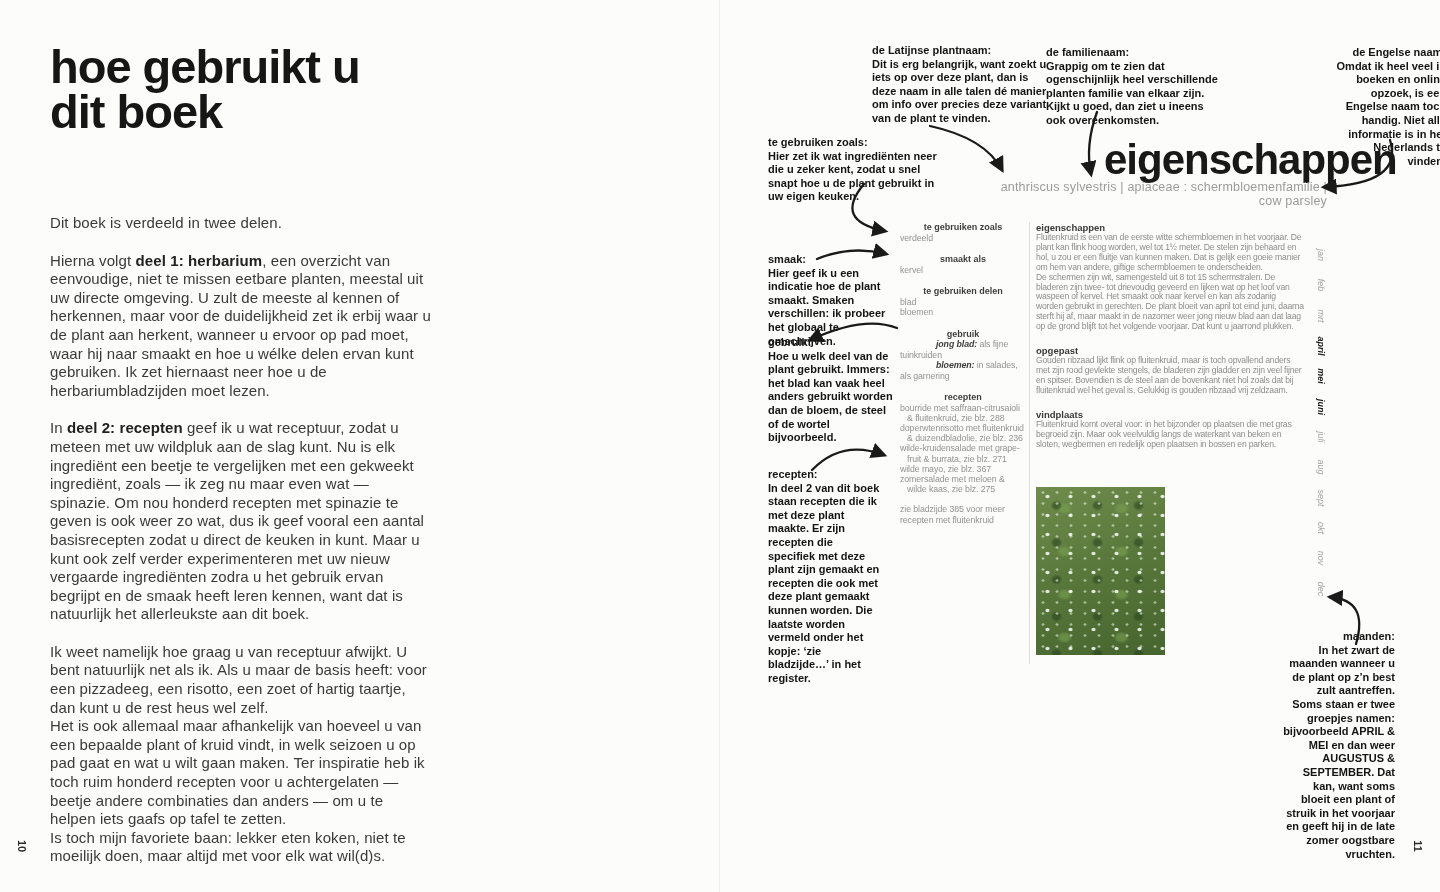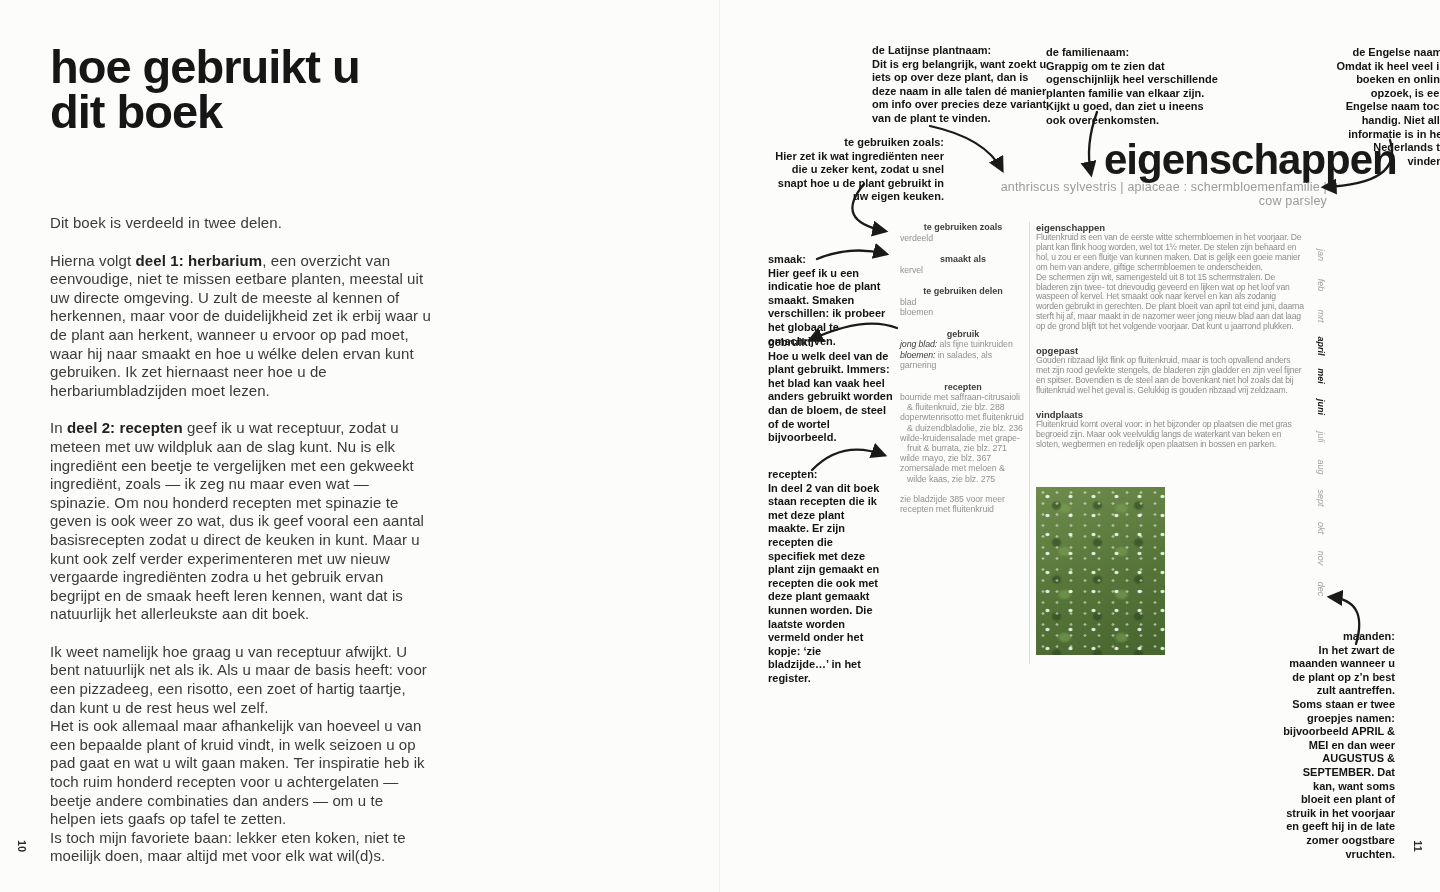--- a/index.html
+++ b/index.html
@@ -26,21 +26,21 @@
   .left-body p { margin:8px 0 19px 0; }
   .left-body p.pp { white-space:pre-line; }
   .left-body strong { font-weight:700; color:#222; }
 
   
   .note { position:absolute; font-size:11px; line-height:13.6px; font-weight:700; color:#141414; }
   .note .nb { white-space:pre-line; }
   .note-latin   { left:872px;  top:44px;  width:182px; }
   .note-family  { left:1046px; top:46px;  width:178px; }
   .note-english { left:1336px; top:46px;  width:110px; text-align:right; }
-  .note-usage   { left:768px;  top:136px; width:176px;text-align:right; }
+  .note-usage   { left:768px;  top:136px; width:176px; }
   .note-taste   { left:768px;  top:253px; width:120px; }
   .note-use     { left:768px;  top:336px; width:130px; }
   .note-recipes { left:768px;  top:468px; width:114px; }
   .note-months  { left:1281px; top:630px; width:114px; text-align:right; }
 
   
   .plant-title {
     position:absolute; left:1104px; top:136px;
     font-size:42px; font-weight:800; letter-spacing:-1px; color:#191919;
   }
@@ -48,21 +48,21 @@
     position:absolute; left:985px; top:180px; width:342px; text-align:right;
     font-size:12.5px; color:#9b9b9b; letter-spacing:0.2px;
   }
   .col-divider { position:absolute; left:1029px; top:222px; width:1px; height:442px; background:#dddcd6; }
 
   .facts-col { position:absolute; left:900px; top:222px; width:126px; }
   .fact { margin-bottom:11px; }
   .f-label { font-size:9px; font-weight:700; color:#3e3e3e; line-height:10.5px;text-align:center; }
   .f-value { font-size:8.8px; color:#929292; line-height:10.5px; white-space:pre-line; letter-spacing:-0.1px; }
   .g-row  { font-size:8.8px; color:#929292; line-height:10.5px; letter-spacing:-0.1px; }
-  .g-term { font-weight:400; font-style:italic; color:#3e3e3e; }
+  .g-term { font-weight:700; font-style:italic; color:#3e3e3e;margin-left:36px; }
   .recipes-list { font-size:8.8px; color:#929292; line-height:10.2px; white-space:pre-wrap; letter-spacing:-0.1px; }
   .recipes-more { margin-top:10px; font-size:8.8px; color:#929292; line-height:10.2px; white-space:pre-line; letter-spacing:-0.1px; }
 
   .sections-col { position:absolute; left:1036px; top:222px; width:268px; }
   .section { margin-bottom:13px; }
   .s-head { font-size:9.5px; font-weight:700; color:#3a3a3a; line-height:11px; }
   .s-body { font-size:8.6px; color:#8d8d8d; line-height:9.9px; white-space:pre-line; letter-spacing:-0.2px; }
 
   .plant-photo {
     position:absolute; left:1036px; top:487px; width:129px; height:168px;

